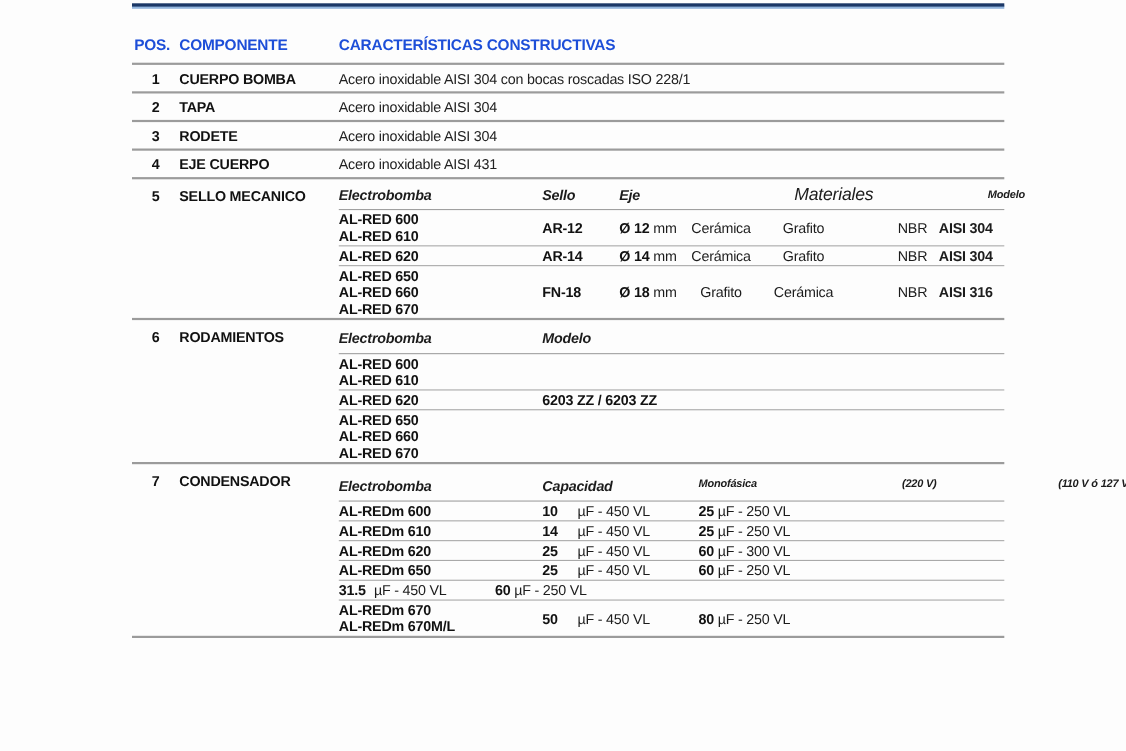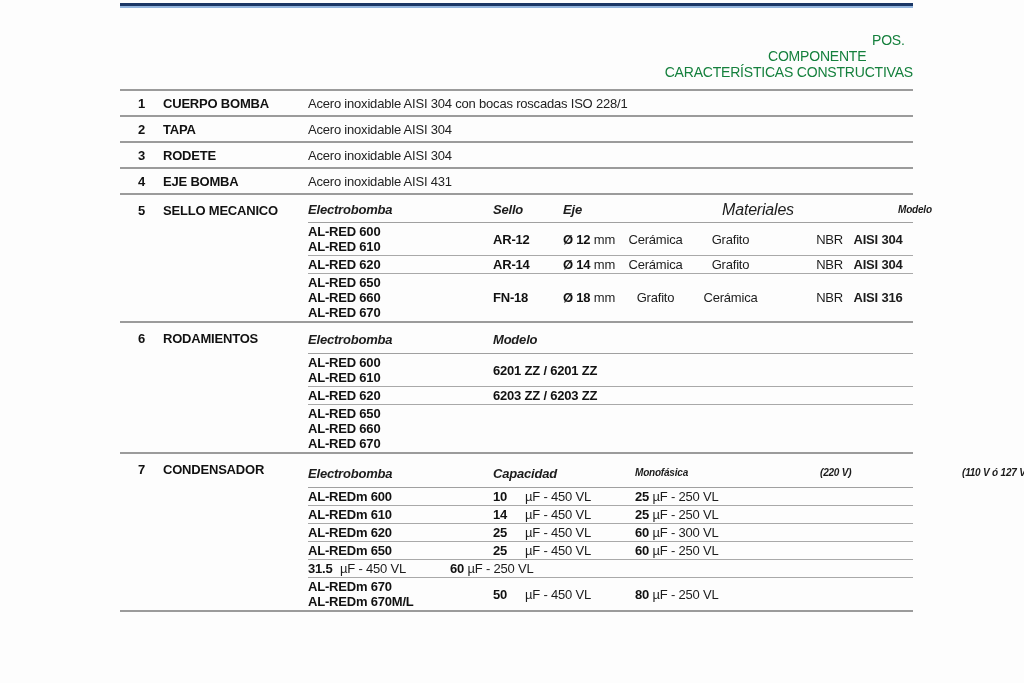--- a/index.html
+++ b/index.html
@@ -18,21 +18,21 @@
   }
   .title-rule {
     margin-top:3px; height:3px; background:#1b3766;
     box-shadow:0 2px 0 #93b5dd;
   }
 
   
   .head-row {
     display:flex; align-items:flex-end;
     padding:26px 0 9px 0; border-bottom:2px solid #9b9b9b;
-    color:#15803d; font-weight:normal; font-size:14px; letter-spacing:-0.2px;flex-direction:column;
+    color:#1d4ed8; font-weight:bold; font-size:14px; letter-spacing:-0.2px;
   }
   .col-pos  { width:43px; text-align:center; flex:none; }
   .col-comp { width:145px; flex:none; }
   .col-char { flex:1; min-width:0; }
   .head-row .col-pos { text-align:left; padding-left:2px; }
 
   
   .row-simple {
     display:flex; align-items:center; height:26px;
     border-bottom:2px solid #9b9b9b; font-size:13px; letter-spacing:-0.2px;
@@ -111,21 +111,21 @@
       <div class="col-comp">TAPA</div>
       <div class="col-char">Acero inoxidable AISI 304</div>
     </div>
     <div class="row-simple">
       <div class="col-pos">3</div>
       <div class="col-comp">RODETE</div>
       <div class="col-char">Acero inoxidable AISI 304</div>
     </div>
     <div class="row-simple">
       <div class="col-pos">4</div>
-      <div class="col-comp">EJE BOMBA</div>
+      <div class="col-comp">EJE CUERPO</div>
       <div class="col-char">Acero inoxidable AISI 431</div>
     </div>
 
     <div class="row-section">
       <div class="col-pos">5</div>
       <div class="col-comp">SELLO MECANICO</div>
       <div class="col-char">
         <div class="sub-head sello-head">
           <div class="hl1">
             <div class="sc-electro bi">Electrobomba</div>
@@ -189,21 +189,20 @@
         <div class="sub-head roda-head" style="display:flex;">
           <div class="rc-electro bi">Electrobomba</div>
           <div class="rc-modelo bi">Modelo</div>
         </div>
 
         <div class="sub-row">
           <div class="rc-electro models">
             <div>AL-RED 600</div>
             <div>AL-RED 610</div>
           </div>
-          <div class="rc-modelo bold">6201 ZZ / 6201 ZZ</div>
         </div>
 
         <div class="sub-row">
           <div class="rc-electro models">
             <div>AL-RED 620</div>
           </div>
           <div class="rc-modelo bold">6203 ZZ / 6203 ZZ</div>
         </div>
 
         <div class="sub-row last">

